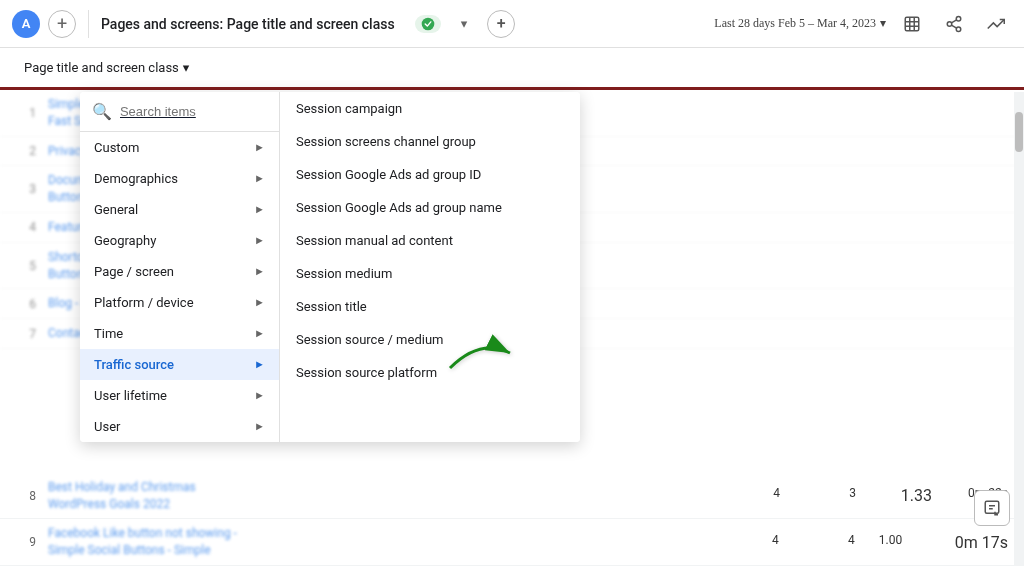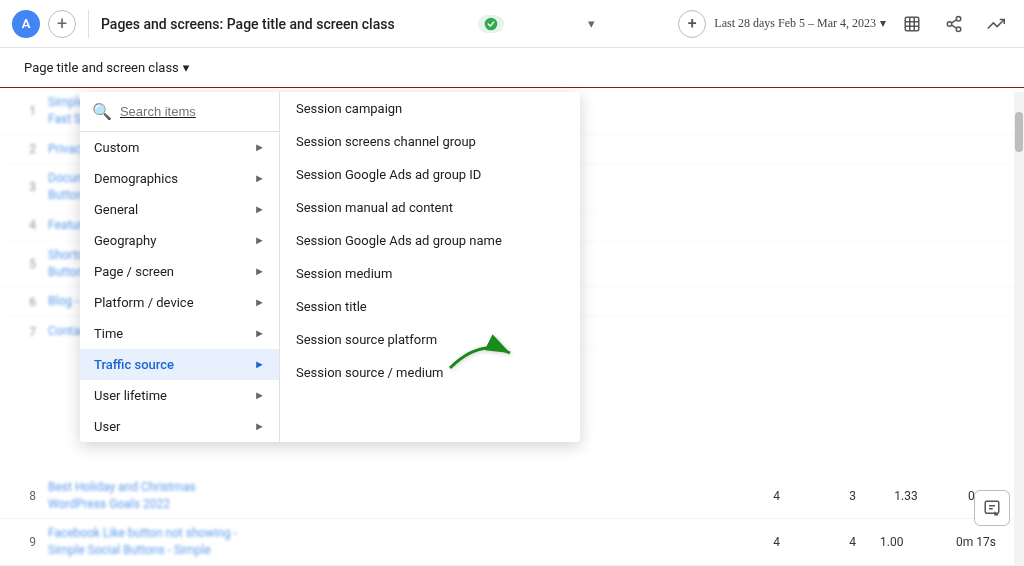--- a/index.html
+++ b/index.html
@@ -46,21 +46,20 @@
       margin: 0 4px;
     }
     .page-title-bar {
       display: flex;
       align-items: center;
       gap: 20px;
       flex: 1;
       font-size: 14px;
       font-weight: 500;
       color: #202124;
-      justify-content: space-between;
     }
     .check-badge {
       display: flex; align-items: center;
       background: #e6f4ea;
       border-radius: 12px;
       padding: 2px 6px;
       gap: 3px;
       font-size: 12px;
       color: #137333;
     }
@@ -98,21 +97,21 @@
       position: absolute;
       top: 0; left: 0; right: 0; bottom: 0;
       background: #fff;
       padding: 0;
     }
 
     .table-header-row {
       display: flex;
       align-items: center;
       padding: 8px 16px;
-      border-bottom: 1px solid #7f1d1d;
+      border-bottom: 3px solid #7f1d1d;
       background: #fff;
     }
     .dropdown-selector {
       display: flex; align-items: center; gap: 4px;
       font-size: 13px; color: #202124; cursor: pointer;
       padding: 4px 8px;
       border-radius: 4px;
     }
 
     .table-content {
@@ -388,32 +387,32 @@
       </div>
   </div>
 
   <div class="bottom-rows" id="bottom-rows">
       <div class="table-row" style="background: rgb(255, 255, 255); border-bottom: 1px solid rgb(241, 243, 244);">
     <span class="row-num">8</span>
     <span class="row-title" style="filter:blur(1.5px);opacity:0.7">Best Holiday and Christmas<br>WordPress Goals 2022</span>
     <div class="row-vals" style="margin-left:auto">
       <span class="row-val" style="min-width:52px;text-align:right;font-size:12px;color:#333">4</span>
           <span class="row-val" style="min-width:52px;text-align:right;font-size:12px;color:#333">3</span>
-          <span class="row-val" style="min-width:52px;text-align:center;font-size:12px;color:#333">1.33</span>
+          <span class="row-val" style="min-width:52px;text-align:right;font-size:16px;color:#333">1.33</span>
           <span class="row-val" style="min-width:52px;text-align:right;font-size:12px;color:#333">0m 22s</span>
     </div>
   </div>
       <div class="table-row" style="background: rgb(255, 255, 255); border-bottom: 1px solid rgb(241, 243, 244);">
     <span class="row-num">9</span>
     <span class="row-title" style="filter:blur(1.5px);opacity:0.7">Facebook Like button not showing -<br>Simple Social Buttons - Simple</span>
     <div class="row-vals" style="margin-left:auto">
       <span class="row-val" style="min-width:52px;text-align:right;font-size:12px;color:#333">4</span>
           <span class="row-val" style="min-width:52px;text-align:right;font-size:12px;color:#333">4</span>
           <span class="row-val" style="min-width:52px;text-align:left;font-size:12px;color:#333">1.00</span>
-          <span class="row-val" style="min-width:52px;text-align:left;font-size:12px;color:#333">0m 17s</span>
+          <span class="row-val" style="min-width:52px;text-align:center;font-size:16px;color:#333">0m 17s</span>
     </div>
   </div>
     </div>
 
   <div class="dropdown-overlay">
 
     <div class="dropdown-left">
       <div class="search-box">
         <span class="search-icon">🔍</span>
         <input type="text" placeholder="Search items" style="">
@@ -467,36 +466,36 @@
           <div class="sub-menu-item">
             <span>Session campaign</span>
           </div>
           <div class="sub-menu-item">
             <span>Session screens channel group</span>
           </div>
           <div class="sub-menu-item">
             <span>Session Google Ads ad group ID</span>
           </div>
           <div class="sub-menu-item">
+            <span>Session Google Ads ad group name</span>
+          </div>
+          <div class="sub-menu-item">
             <span>Session manual ad content</span>
           </div>
           <div class="sub-menu-item">
-            <span>Session Google Ads ad group name</span>
-          </div>
-          <div class="sub-menu-item">
             <span>Session medium</span>
           </div>
           <div class="sub-menu-item">
             <span>Session title</span>
           </div>
           <div class="sub-menu-item">
+            <span>Session source / medium</span>
+          </div>
+          <div class="sub-menu-item">
             <span>Session source platform</span>
-          </div>
-          <div class="sub-menu-item">
-            <span>Session source / medium</span>
           </div>
         </div>
     </div>
   </div>
 
   <div class="arrow-pointer" style="left: 440px; top: 280px;">
     <svg width="80" height="50" viewBox="0 0 80 50">
       <defs>
         <marker id="arrowhead" markerWidth="8" markerHeight="6" refX="8" refY="3" orient="auto">
           <polygon points="0 0, 8 3, 0 6" fill="#1a8a1a"></polygon>

